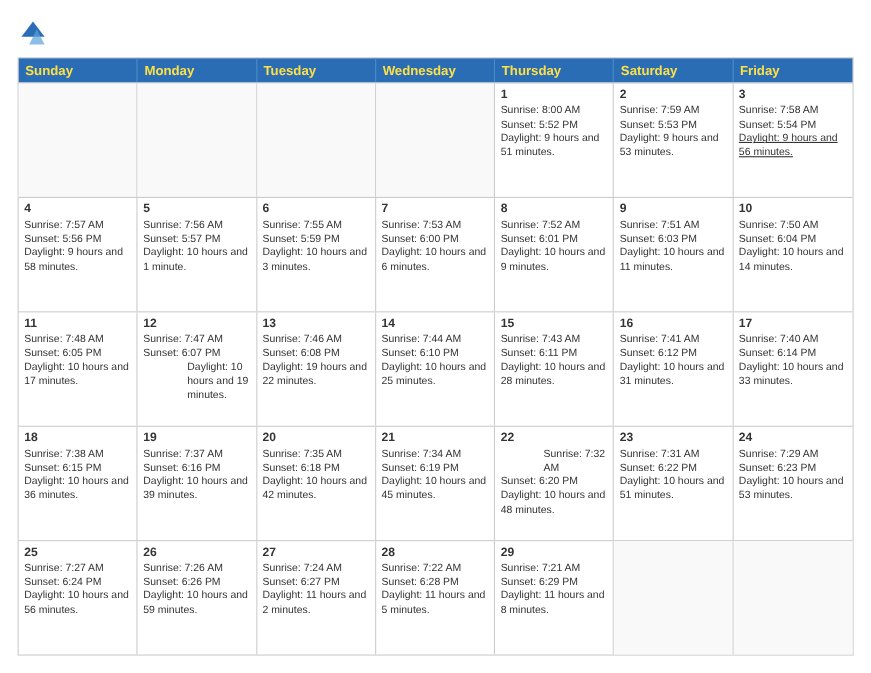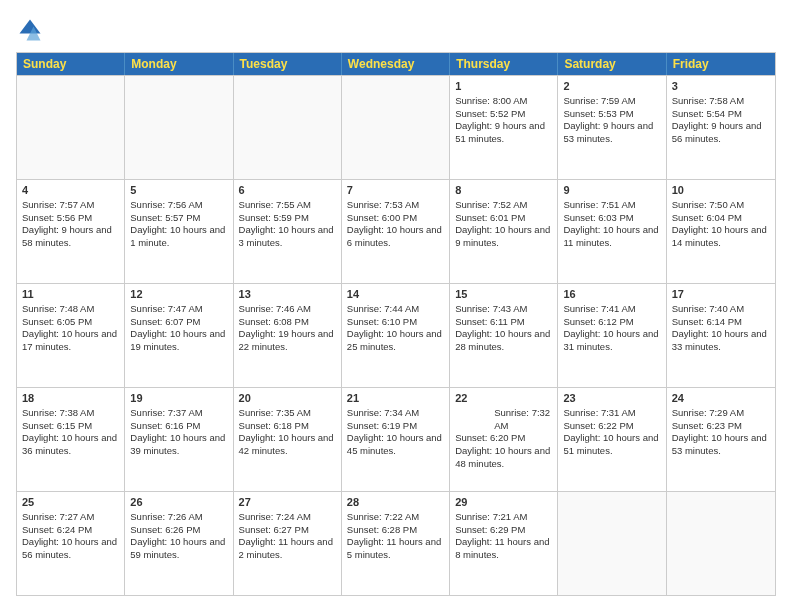--- a/index.html
+++ b/index.html
@@ -145,21 +145,21 @@
           <div class="cal-cell">
             <span class="day-num">2</span>
             <span style="display: block;">Sunrise: 7:59 AM</span>
             <span style="display: block;">Sunset: 5:53 PM</span>
             <span style="display: block;">Daylight: 9 hours and 53 minutes.</span>
           </div>
           <div class="cal-cell">
             <span class="day-num">3</span>
             <span style="display: block;">Sunrise: 7:58 AM</span>
             <span style="display: block;">Sunset: 5:54 PM</span>
-            <span style="display: block;">Daylight: 9 hours and 56 minutes.</span>
+            <span style="display: block; text-decoration: underline;">Daylight: 9 hours and 56 minutes.</span>
           </div>
         </div>
         <div class="cal-row">
           <div class="cal-cell">
             <span class="day-num">4</span>
             <span style="display: block;">Sunrise: 7:57 AM</span>
             <span style="display: block;">Sunset: 5:56 PM</span>
             <span style="display: block;">Daylight: 9 hours and 58 minutes.</span>
           </div>
           <div class="cal-cell">
@@ -203,21 +203,21 @@
           <div class="cal-cell">
             <span class="day-num">11</span>
             <span style="display: block;">Sunrise: 7:48 AM</span>
             <span style="display: block;">Sunset: 6:05 PM</span>
             <span style="display: block;">Daylight: 10 hours and 17 minutes.</span>
           </div>
           <div class="cal-cell">
             <span class="day-num">12</span>
             <span style="display: block;">Sunrise: 7:47 AM</span>
             <span style="display: block;">Sunset: 6:07 PM</span>
-            <span style="display: block;">Daylight: 10 hours and 19 minutes.</span>
+            <span style="display: block; margin-left: 40px;">Daylight: 10 hours and 19 minutes.</span>
           </div>
           <div class="cal-cell">
             <span class="day-num">13</span>
             <span style="display: block;">Sunrise: 7:46 AM</span>
             <span style="display: block;">Sunset: 6:08 PM</span>
             <span style="display: block;">Daylight: 19 hours and 22 minutes.</span>
           </div>
           <div class="cal-cell">
             <span class="day-num">14</span>
             <span style="display: block;">Sunrise: 7:44 AM</span>

